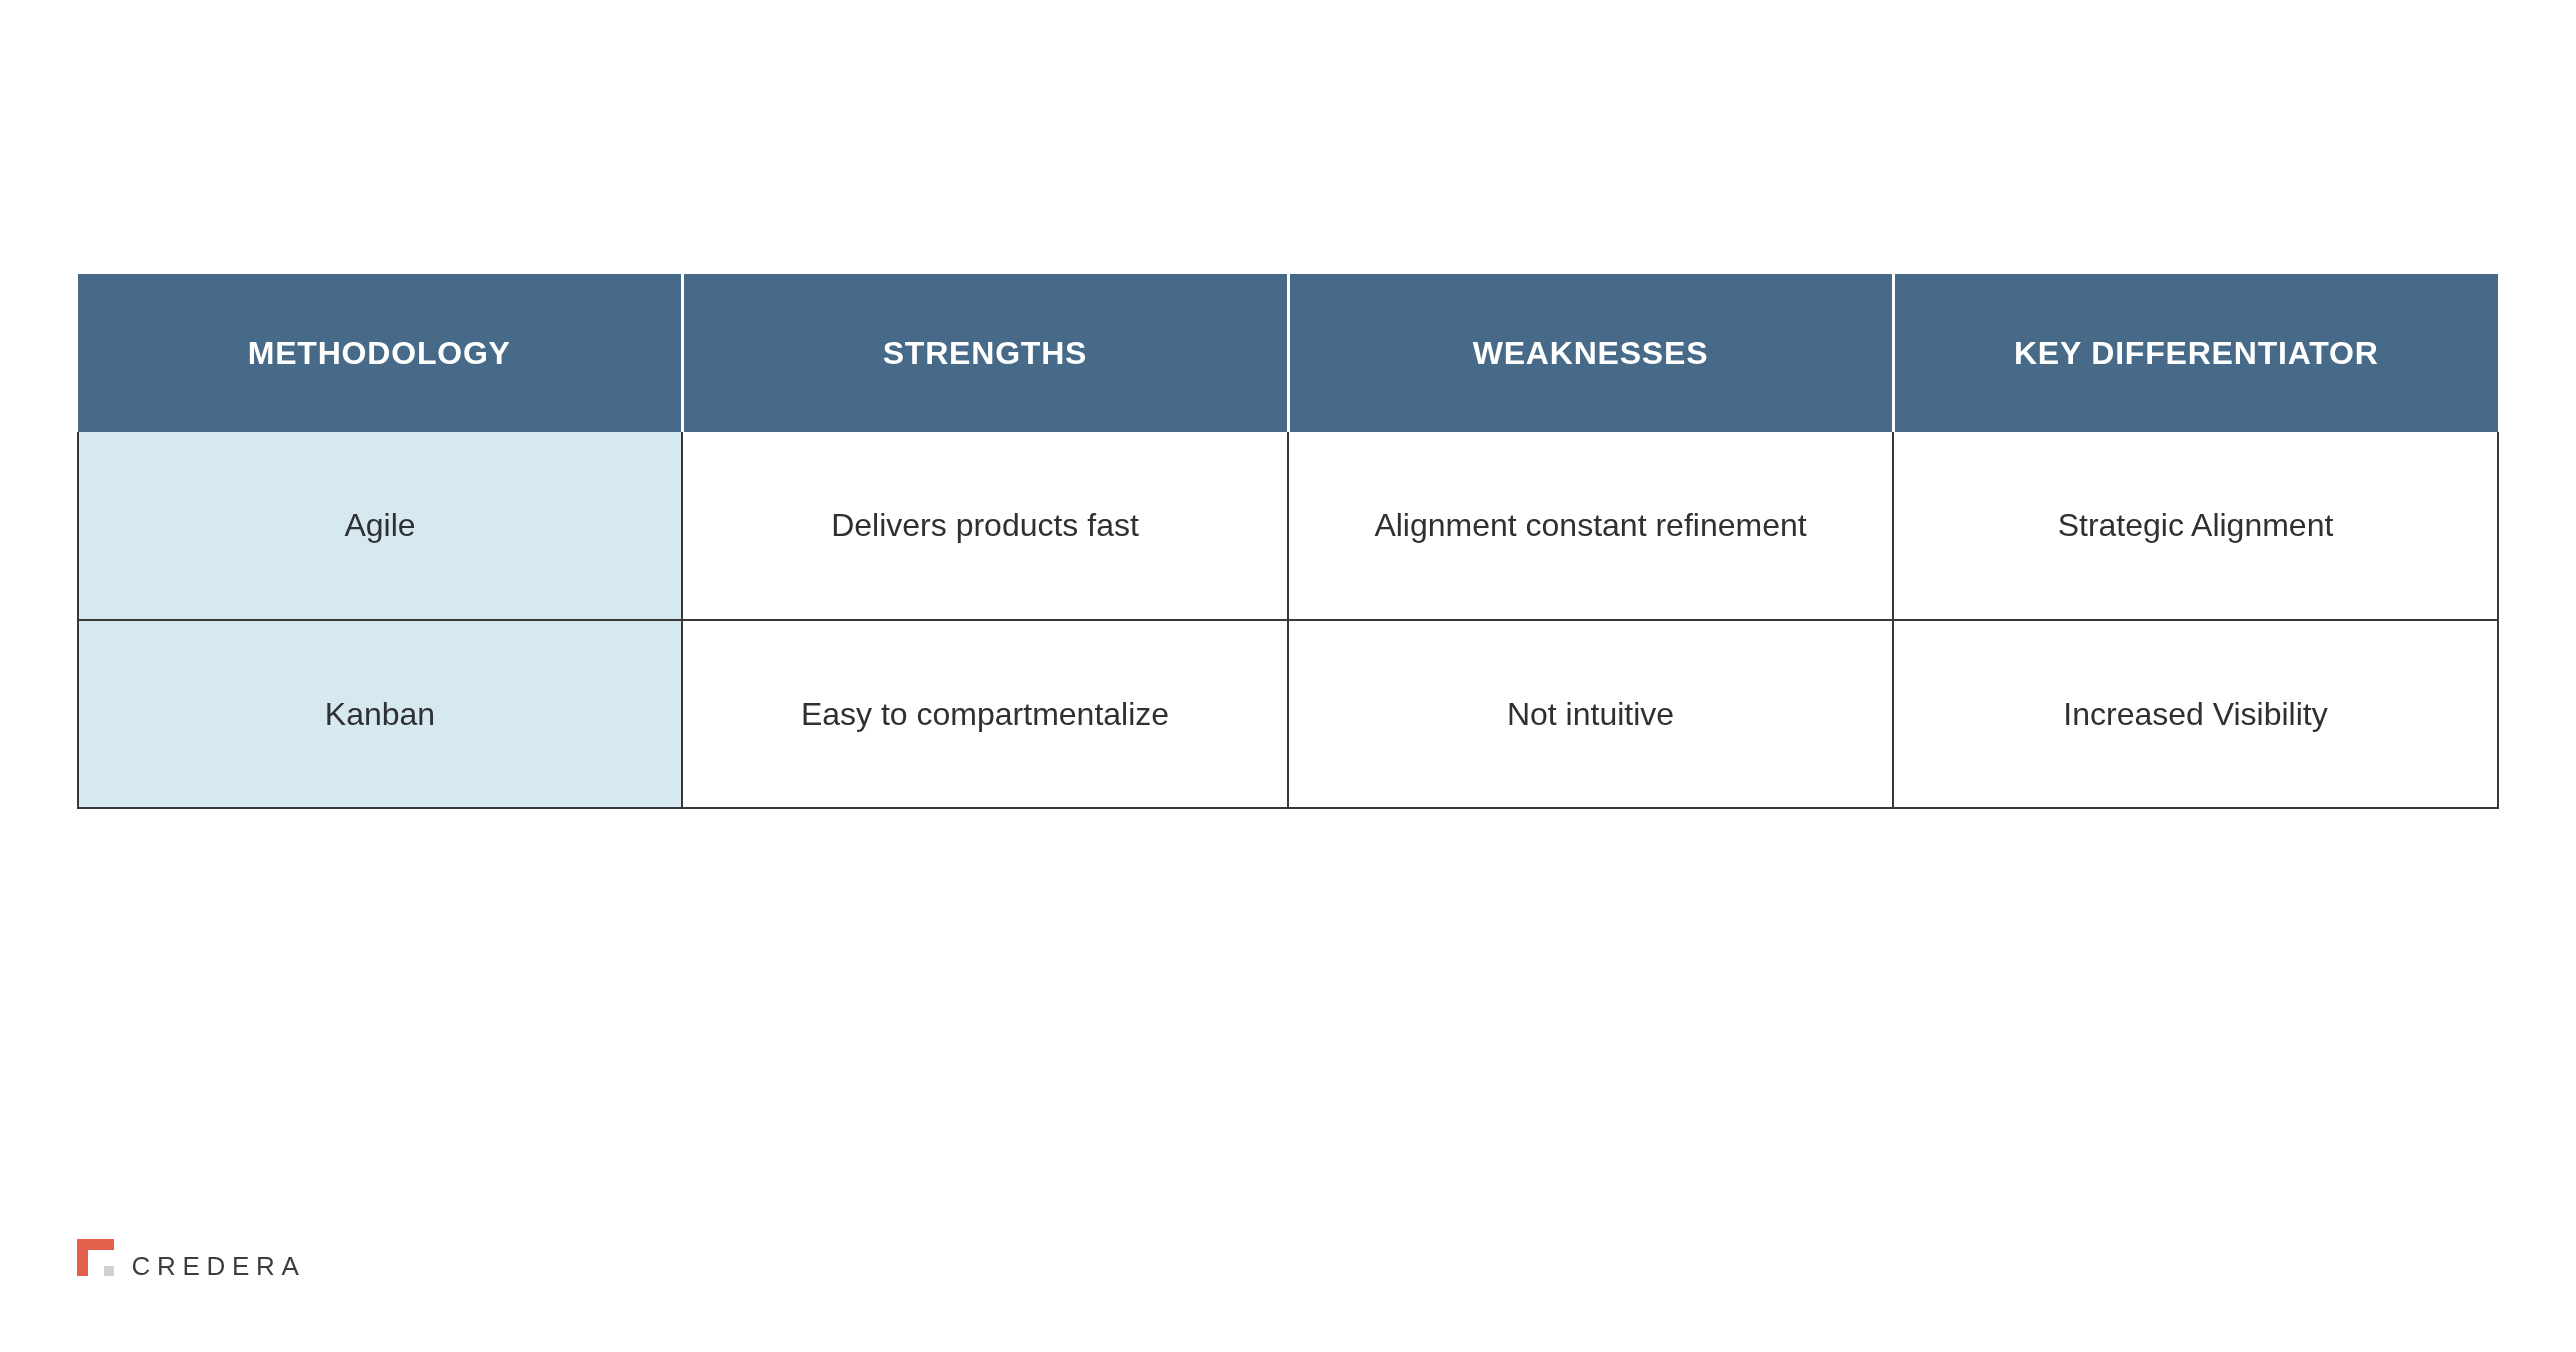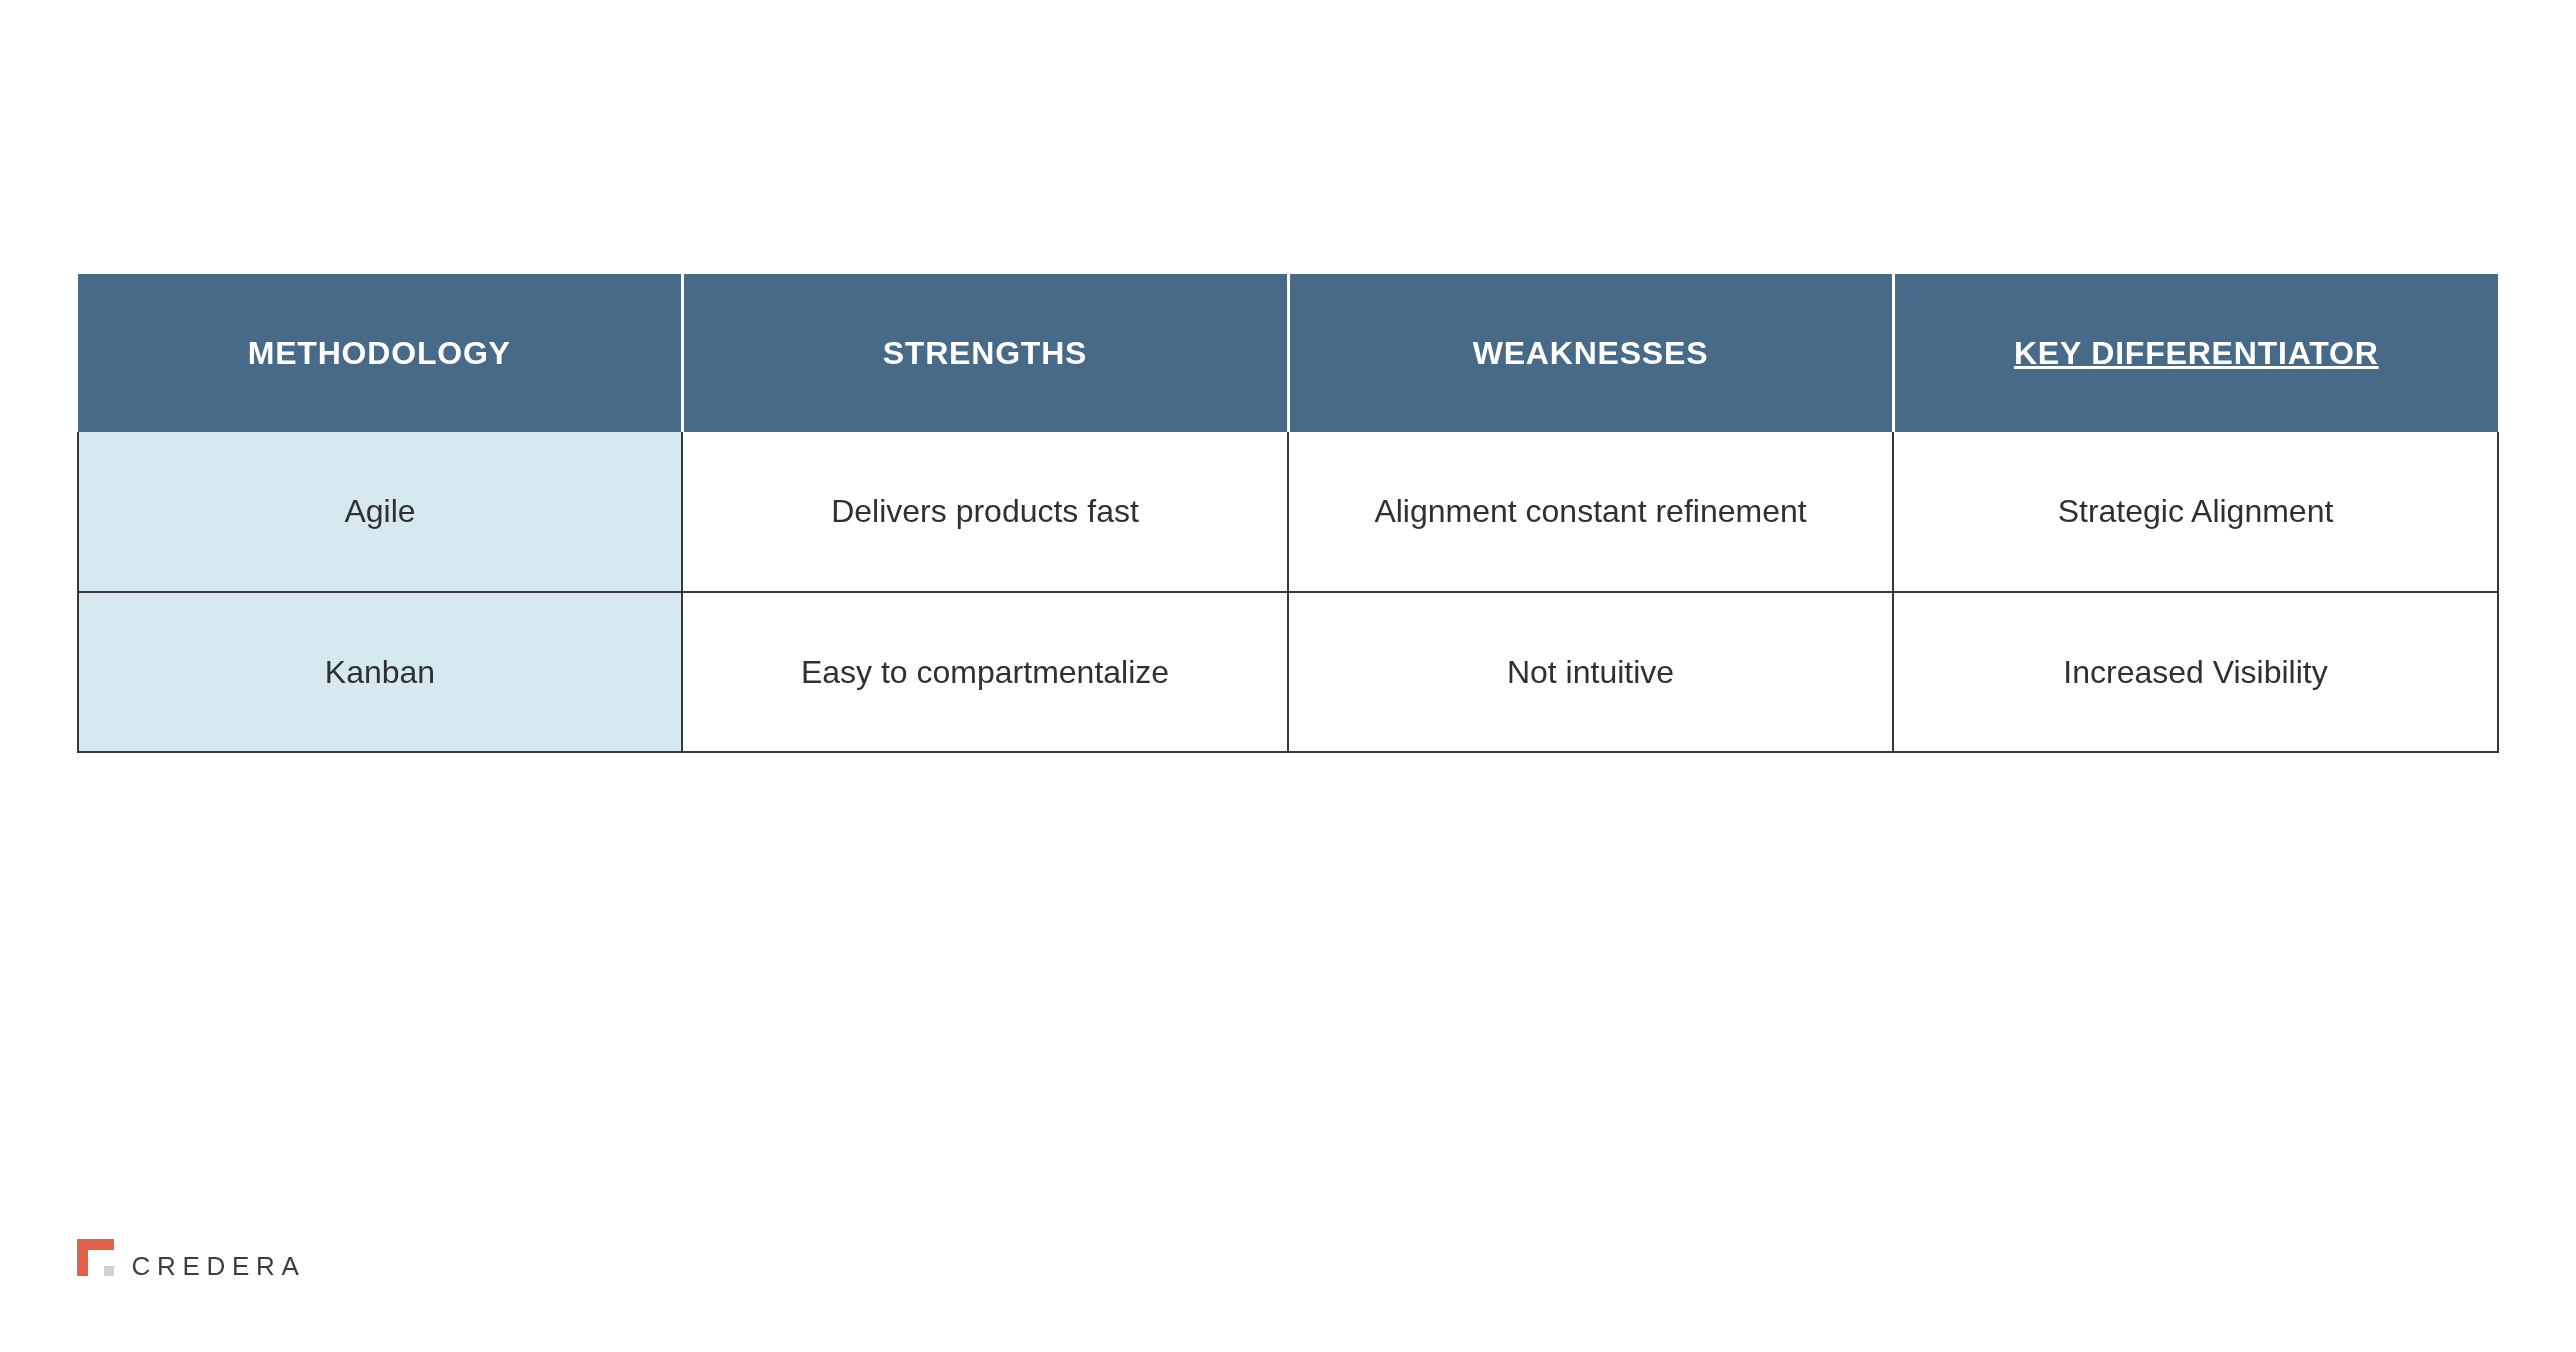--- a/index.html
+++ b/index.html
@@ -54,26 +54,25 @@
     letter-spacing: 0.8px;
     text-align: center;
     vertical-align: middle;
     padding: 0 10.3px;
     border: none;
     border-right: 3.6px solid #ffffff;
     box-sizing: border-box;
   }
   thead tr.header-row th:last-child {
     border-right: none;
-    text-decoration: underline;
   }
 
   
   tbody td {
-    height: 160px;
+    height: 188px;
     font-size: 32px;
     font-weight: normal;
     color: #2e3033;
     text-align: center;
     vertical-align: middle;
     padding: 0 15.5px;
     background: #ffffff;
     border-left: 2.6px solid #383838;
     border-right: 2.6px solid #383838;
     border-bottom: 2.6px solid #383838;

